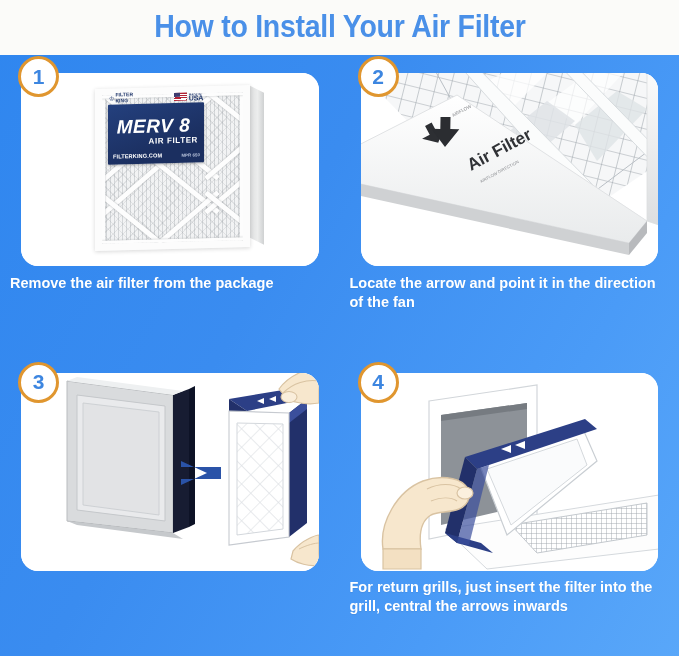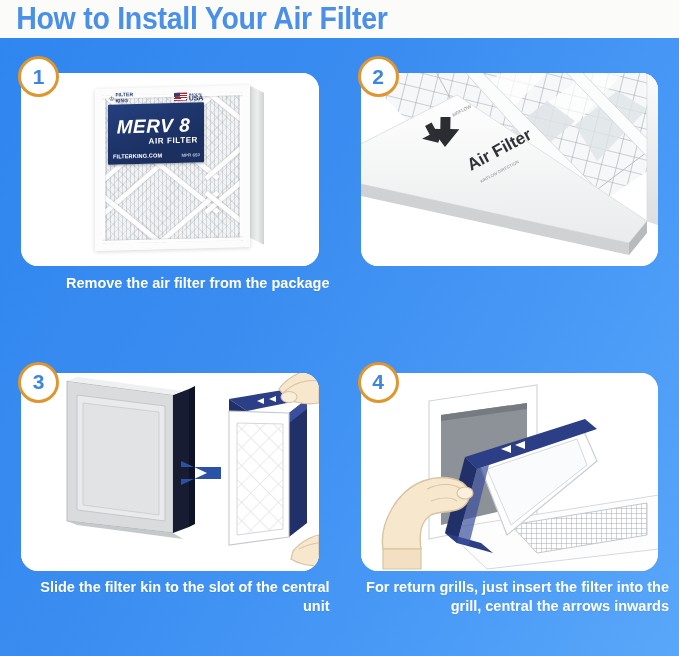--- a/index.html
+++ b/index.html
@@ -8,23 +8,23 @@
     font-family:"Liberation Sans", sans-serif;
     background:#ffffff;
   }
   .infographic{
     position:relative;width:679px;height:656px;
     background:linear-gradient(120deg,#2f86ef 0%,#3a8cf0 40%,#4a9bf7 75%,#59a7f9 100%);
     overflow:hidden;
   }
   
   .header{
-    position:absolute;left:0;top:0;width:679px;height:38px;
+    position:absolute;left:0;top:0;width:679px;height:55px;
     background:#fbfbf9;
-    display:flex;align-items:center;
+    display:flex;align-items:center;justify-content:center;
   }
   .header-title{
     font-family:"Liberation Sans", sans-serif;
     font-weight:bold;
     font-size:31px;
     letter-spacing:-0.3px;
     color:#4a90e8;
     transform:scaleX(0.92);
     white-space:nowrap;
     line-height:1;
@@ -55,21 +55,21 @@
     border:3px solid #e0962f;
     box-sizing:border-box;
     display:flex;align-items:center;justify-content:center;
     color:#3d86e0;font-weight:bold;font-size:21px;
     z-index:5;
     font-family:"Liberation Sans", sans-serif;
   }
   .caption{
     position:absolute;left:10px;right:10px;
     top:229px;
-    text-align:right;
+    text-align:left;
     color:#ffffff;
     font-weight:bold;
     font-size:14.5px;
     line-height:19px;
     font-family:"Liberation Sans", sans-serif;
     text-shadow:0 1px 1px rgba(0,0,0,0.07);
   }
   .panel-3 .caption, .panel-4 .caption{top:227px;}
 
   
@@ -297,20 +297,21 @@
               <polygon points="0,0 18,-14 18,-5 30,-5 30,5 18,5 18,14" fill="#2b2d31" transform="rotate(-62)"></polygon>
             </g>
             <text x="92" y="44" font-family="Liberation Sans, sans-serif" font-size="4.6" fill="#86888c" transform="rotate(-28 92 44)">AIRFLOW</text>
 
             <text x="110" y="98" font-family="Liberation Sans, sans-serif" font-size="17" font-weight="bold" fill="#303236" transform="rotate(-28 110 98)">Air Filter</text>
             <text x="120" y="110" font-family="Liberation Sans, sans-serif" font-size="4.2" fill="#8a8c90" transform="rotate(-28 120 110)">AIRFLOW DIRECTION</text>
           </svg>
         </div>
       </div>
       <div class="badge">2</div>
+      <div class="caption">Locate the arrow and point it in the direction of the fan</div>
     </div>
 
     <div class="panel panel-3">
       <div class="card">
         <div class="p3-stage">
           <svg width="298" height="198" viewBox="0 0 298 198">
             <defs>
               <pattern id="quilt" width="13" height="13" patternUnits="userSpaceOnUse" patternTransform="rotate(45)">
                 <rect width="13" height="13" fill="#ffffff"></rect>
                 <path d="M0 0 H13 M0 0 V13" stroke="#dfe2e6" stroke-width="1.3"></path>
@@ -357,21 +358,20 @@
             </g>
 
             <g>
               <path d="M272,178 C282,166 296,162 298,162 L298,192 C288,194 276,190 270,186 Z" fill="#f7e7cd" stroke="#d9c3a2" stroke-width="1.2"></path>
               <path d="M278,176 C286,172 294,170 298,170" fill="none" stroke="#d9c3a2" stroke-width="1"></path>
             </g>
           </svg>
         </div>
       </div>
       <div class="badge">3</div>
-      <div class="caption">Slide the filter kin to the slot of the central unit</div>
     </div>
 
     <div class="panel panel-4">
       <div class="card">
         <div class="p4-stage">
           <svg width="298" height="198" viewBox="0 0 298 198">
             <defs>
               <pattern id="grillmesh" width="5" height="5" patternUnits="userSpaceOnUse">
                 <rect width="5" height="5" fill="#ffffff"></rect>
                 <path d="M0 0 H5 M0 0 V5" stroke="#9ea4ab" stroke-width="0.9"></path>

